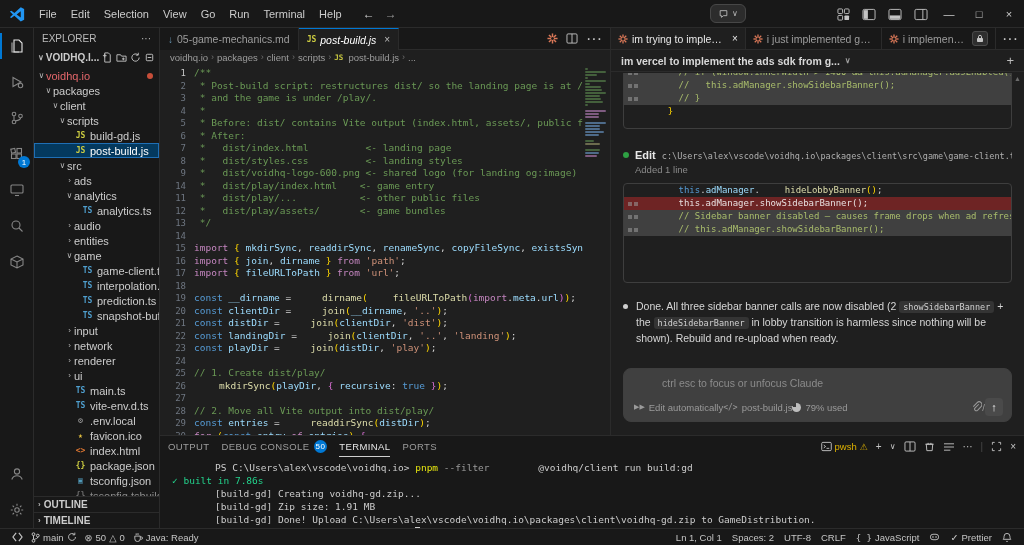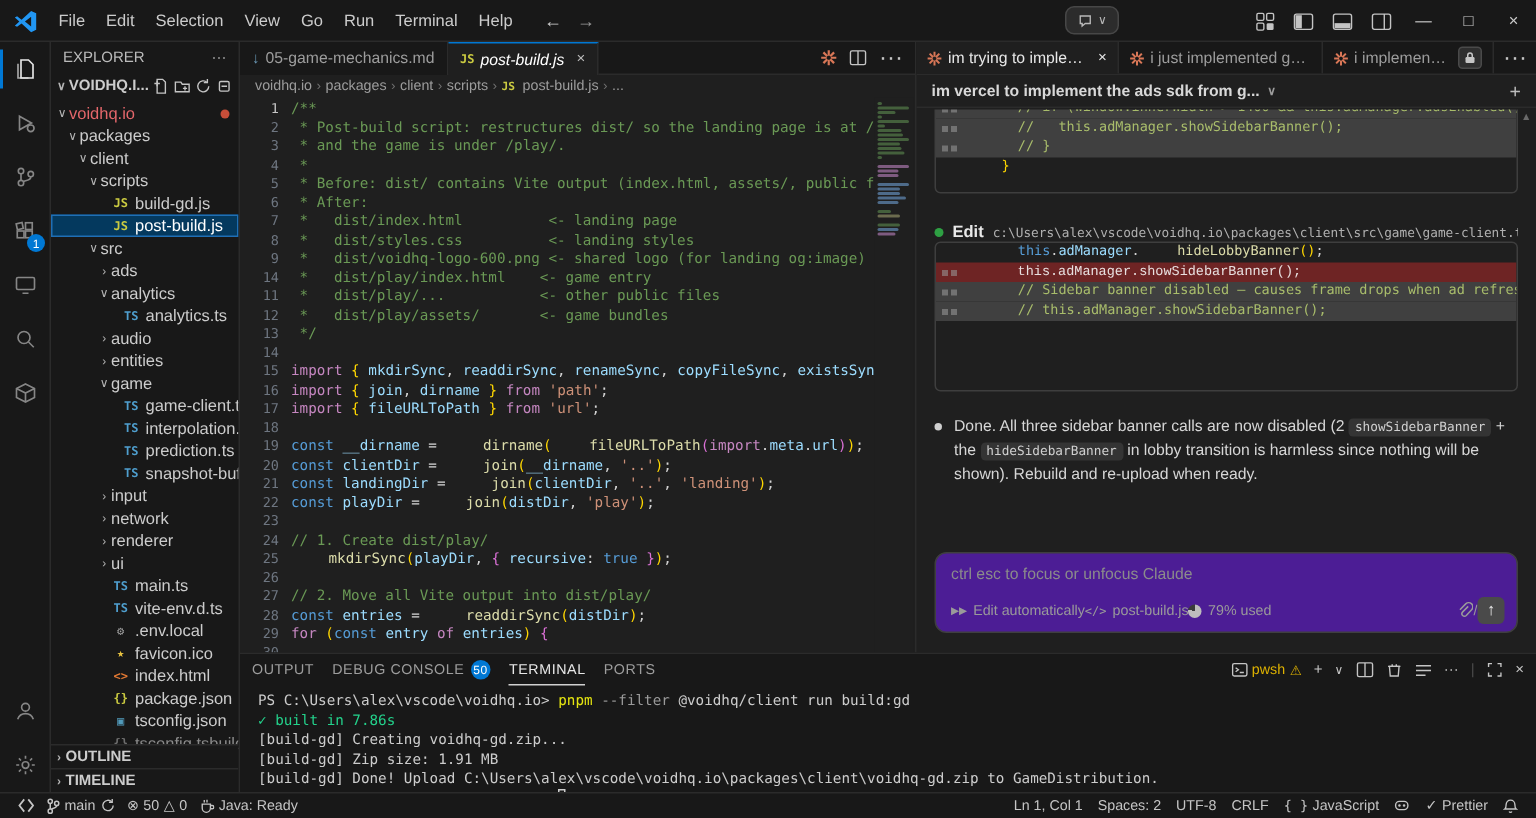--- a/index.html
+++ b/index.html
@@ -88,55 +88,55 @@
   #cl-header { height:22px; display:flex; align-items:center; padding:0 10px; font-size:10.5px; font-weight:bold;
     color:#d8d8d8; border-bottom:1px solid #2b2b2b; gap:5px; }
   #cl-header .plus { margin-left:auto; font-weight:normal; font-size:13px; color:#bdbdbd; }
   #cl-content { position:absolute; left:0; top:45px; right:0; bottom:67px; padding:0 12px; overflow:hidden; }
   .diff-box { border:1px solid #3e3e3e; border-radius:4px; background:#1f1f1f; overflow:hidden;
     font-family:"DejaVu Sans Mono", monospace; font-size:9px; }
   .drow { height:13px; line-height:13px; display:flex; white-space:pre; }
   .drow .dgut { width:22px; flex:0 0 22px; display:flex; align-items:center; gap:2px; padding-left:4px; }
   .dgut i { width:4px; height:4px; background:#9a9a9a; opacity:.55; display:inline-block; }
   .drow.add { background:#404040; }
-  .drow.del { background:#6e2424;font-family:Liberation Mono, monospace; }
+  .drow.del { background:#6e2424; }
   .scroll-arrow { position:absolute; right:3px; top:2px; font-size:7px; color:#6a6a6a; }
   .edit-row { display:flex; align-items:baseline; gap:6px; margin-top:20px; font-size:11px; }
   .bullet { width:6px; height:6px; border-radius:3px; background:#2ea043; flex:0 0 6px; align-self:center; }
   .edit-label { font-weight:bold; color:#e8e8e8; }
   .edit-path { font-family:"DejaVu Sans Mono", monospace; font-size:8.5px; color:#b0b0b0; white-space:nowrap; overflow:hidden; }
   .edit-sub { margin:3px 0 8px 12px; font-size:9.5px; color:#8a8a8a; }
   .done-row { display:flex; gap:8px; margin-top:16px; }
   .done-dot { width:5px; height:5px; border-radius:3px; background:#cfcfcf; flex:0 0 5px; margin-top:5px; }
   .done-text { font-size:10.5px; color:#d6d6d6; line-height:1.5; }
   .chip { font-family:"DejaVu Sans Mono", monospace; font-size:8.5px; background:#343434; border-radius:3px;
     padding:1px 4px; color:#d0d0d0; }
-  #cl-input { position:absolute; left:12px; right:12px; bottom:13px; height:54px; background:#4c1d95;
-    border:1px solid #3f3f3f; border-radius:8px; }
+  #cl-input { position:absolute; left:12px; right:12px; bottom:13px; height:54px; background:#404040;
+    border:1px solid #3f3f3f; border-radius:8px;padding-left:28px; }
   #cl-input .ph { padding:8px 10px 0; font-size:10.5px; color:#8b8b8b; }
   .inp-foot { position:absolute; left:10px; right:8px; bottom:5px; display:flex; align-items:center; 
     font-size:9.5px; color:#9a9a9a;text-align:right; }
   .inp-foot .grow { flex:1; }
   .send-btn { width:18px; height:18px; background:#4a4a4a; border-radius:4px; color:#eaeaea; display:flex;
     align-items:center; justify-content:center; font-size:11px; }
   .pie { width:9px; height:9px; border-radius:50%; background:conic-gradient(#bdbdbd 0 79%, #3a3a3a 79% 100%); display:inline-block; }
 
   
   #panel { position:absolute; left:160px; top:435px; width:864px; height:93px; background:#181818; border-top:1px solid #2b2b2b; }
   #p-header { height:21px; display:flex; align-items:center; padding:0 8px; gap:12px; }
   .p-tab { font-size:9.5px; color:#9d9d9d; letter-spacing:.4px; height:21px; display:flex; align-items:center; gap:4px; }
   .p-tab.active { color:#e7e7e7; border-bottom:1px solid #d0d0d0; }
   .p-badge { min-width:13px; height:13px; border-radius:7px; background:#0078d4; color:#fff; font-size:8px;
     display:flex; align-items:center; justify-content:center; padding:0 2px; }
   .p-right { margin-left:auto; display:flex; align-items:center; gap:8px; color:#c5c5c5; font-size:10px; }
   .p-right .pwsh { color:#ddb100; font-size:9.5px; display:flex; align-items:center; gap:3px; }
   .p-right .warn { color:#ddb100; font-size:9px; }
   #term { position:absolute; left:6px; top:25px; right:4px; bottom:0; font-size:9.5px; line-height:13px; color:#cccccc; }
   .tl { white-space:pre; position:relative; padding-left:6px; }
-  .tt-t{color:#cccccc;} .tt-y{color:#e5e510;} .tt-dim{color:#9a9a9a;} .tt-g{color:#23d18b;}
+  .tt-t{color:#cccccc;margin-left:43px;} .tt-y{color:#e5e510;} .tt-dim{color:#9a9a9a;} .tt-g{color:#23d18b;}
   .cursor { display:inline-block; width:5px; height:10px; border:1px solid #cccccc; vertical-align:-1px; }
   .cmd-dot::before { content:""; position:absolute; left:-4px; top:4px; width:5px; height:5px; border:1px solid #6a9ac2; border-radius:50%; }
 
   
   #statusbar { position:absolute; left:0; bottom:0; width:1024px; height:17px; background:#181818; border-top:1px solid #2b2b2b;
     display:flex; align-items:center; font-size:9.5px; color:#c5c5c5; padding:0 8px; gap:4px; }
   .sb-item { display:flex; align-items:center; gap:3px; padding:0 4px; height:28px; }
   .sb-right { margin-left:auto; display:flex; align-items:center; gap:2px; }
   svg { display:block; }
 </style>
@@ -516,20 +516,21 @@
         <div class="cline"><span class="tk-c"> *   dist/play/...           &lt;- other public files</span></div>
         <div class="cline"><span class="tk-c"> *   dist/play/assets/       &lt;- game bundles</span></div>
         <div class="cline"><span class="tk-c"> */</span></div>
         <div class="cline"></div>
         <div class="cline"><span class="tk-k">import</span><span class="tk-p"> </span><span class="tk-b">{</span><span class="tk-p"> </span><span class="tk-v">mkdirSync</span><span class="tk-p">, </span><span class="tk-v">readdirSync</span><span class="tk-p">, </span><span class="tk-v">renameSync</span><span class="tk-p">, </span><span class="tk-v">copyFileSync</span><span class="tk-p">, </span><span class="tk-v">existsSync</span></div>
         <div class="cline"><span class="tk-k">import</span><span class="tk-p"> </span><span class="tk-b">{</span><span class="tk-p"> </span><span class="tk-v">join</span><span class="tk-p">, </span><span class="tk-v">dirname</span><span class="tk-p"> </span><span class="tk-b">}</span><span class="tk-p"> </span><span class="tk-k">from</span><span class="tk-p"> </span><span class="tk-s">'path'</span><span class="tk-p">;</span></div>
         <div class="cline"><span class="tk-k">import</span><span class="tk-p"> </span><span class="tk-b">{</span><span class="tk-p"> </span><span class="tk-v">fileURLToPath</span><span class="tk-p"> </span><span class="tk-b">}</span><span class="tk-p"> </span><span class="tk-k">from</span><span class="tk-p"> </span><span class="tk-s">'url'</span><span class="tk-p">;</span></div>
         <div class="cline"></div>
         <div class="cline"><span class="tk-d">const</span><span class="tk-p"> </span><span class="tk-v">__dirname</span><span class="tk-p"> = </span><span class="tk-f">dirname</span><span class="tk-b">(</span><span class="tk-f">fileURLToPath</span><span class="tk-B">(</span><span class="tk-k">import</span><span class="tk-p">.</span><span class="tk-v">meta</span><span class="tk-p">.</span><span class="tk-v">url</span><span class="tk-B">)</span><span class="tk-b">)</span><span class="tk-p">;</span></div>
         <div class="cline"><span class="tk-d">const</span><span class="tk-p"> </span><span class="tk-v">clientDir</span><span class="tk-p"> = </span><span class="tk-f">join</span><span class="tk-b">(</span><span class="tk-v">__dirname</span><span class="tk-p">, </span><span class="tk-s">'..'</span><span class="tk-b">)</span><span class="tk-p">;</span></div>
+        <div class="cline"><span class="tk-d">const</span><span class="tk-p"> </span><span class="tk-v">distDir</span><span class="tk-p"> = </span><span class="tk-f">join</span><span class="tk-b">(</span><span class="tk-v">clientDir</span><span class="tk-p">, </span><span class="tk-s">'dist'</span><span class="tk-b">)</span><span class="tk-p">;</span></div>
         <div class="cline"><span class="tk-d">const</span><span class="tk-p"> </span><span class="tk-v">landingDir</span><span class="tk-p"> = </span><span class="tk-f">join</span><span class="tk-b">(</span><span class="tk-v">clientDir</span><span class="tk-p">, </span><span class="tk-s">'..'</span><span class="tk-p">, </span><span class="tk-s">'landing'</span><span class="tk-b">)</span><span class="tk-p">;</span></div>
         <div class="cline"><span class="tk-d">const</span><span class="tk-p"> </span><span class="tk-v">playDir</span><span class="tk-p"> = </span><span class="tk-f">join</span><span class="tk-b">(</span><span class="tk-v">distDir</span><span class="tk-p">, </span><span class="tk-s">'play'</span><span class="tk-b">)</span><span class="tk-p">;</span></div>
         <div class="cline"></div>
         <div class="cline"><span class="tk-c">// 1. Create dist/play/</span></div>
         <div class="cline"><span class="tk-f">mkdirSync</span><span class="tk-b">(</span><span class="tk-v">playDir</span><span class="tk-p">, </span><span class="tk-B">{</span><span class="tk-p"> </span><span class="tk-v">recursive</span><span class="tk-p">: </span><span class="tk-d">true</span><span class="tk-p"> </span><span class="tk-B">}</span><span class="tk-b">)</span><span class="tk-p">;</span></div>
         <div class="cline"></div>
         <div class="cline"><span class="tk-c">// 2. Move all Vite output into dist/play/</span></div>
         <div class="cline"><span class="tk-d">const</span><span class="tk-p"> </span><span class="tk-v">entries</span><span class="tk-p"> = </span><span class="tk-f">readdirSync</span><span class="tk-b">(</span><span class="tk-v">distDir</span><span class="tk-b">)</span><span class="tk-p">;</span></div>
         <div class="cline"><span class="tk-k">for</span><span class="tk-p"> </span><span class="tk-b">(</span><span class="tk-d">const</span><span class="tk-p"> </span><span class="tk-v">entry</span><span class="tk-p"> </span><span class="tk-k">of</span><span class="tk-p"> </span><span class="tk-v">entries</span><span class="tk-b">)</span><span class="tk-p"> </span><span class="tk-B">{</span></div>
       </div>
@@ -635,20 +636,21 @@
         <div class="drow add"><span class="dgut"><i></i><i></i></span><span class="tk-ca">      // if (window.innerWidth &gt; 1400 &amp;&amp; this.adManager.adsEnabled()) {</span></div>
         <div class="drow add"><span class="dgut"><i></i><i></i></span><span class="tk-ca">      //   this.adManager.showSidebarBanner();</span></div>
         <div class="drow add"><span class="dgut"><i></i><i></i></span><span class="tk-ca">      // }</span></div>
         <div class="drow "><span class="dgut"></span><span class="tk-b">    }</span></div>
       </div>
     <div class="edit-row">
       <span class="bullet"></span>
       <span class="edit-label">Edit</span>
       <span class="edit-path">c:\Users\alex\vscode\voidhq.io\packages\client\src\game\game-client.ts</span>
     </div>
+    <div class="edit-sub">Added 1 line</div>
     <div class="diff-box" id="diff2" style="height:100px">
         <div class="drow "><span class="dgut"></span><span class="tk-p">      </span><span class="tk-d">this</span><span class="tk-p">.</span><span class="tk-v">adManager</span><span class="tk-p">.</span><span class="tk-f">hideLobbyBanner</span><span class="tk-b">(</span><span class="tk-b">)</span><span class="tk-p">;</span></div>
         <div class="drow del"><span class="dgut"><i></i><i></i></span><span class="tk-pw">      this.adManager.showSidebarBanner();</span></div>
         <div class="drow add"><span class="dgut"><i></i><i></i></span><span class="tk-ca">      // Sidebar banner disabled — causes frame drops when ad refreshes</span></div>
         <div class="drow add"><span class="dgut"><i></i><i></i></span><span class="tk-ca">      // this.adManager.showSidebarBanner();</span></div>
       </div>
     <div class="done-row">
       <span class="done-dot"></span>
       <span class="done-text">
         <span>Done. All three sidebar banner calls are now disabled (2 </span><span class="chip mono">showSidebarBanner</span><span> + the </span><span class="chip mono">hideSidebarBanner</span><span> in lobby transition is harmless since nothing will be shown). Rebuild and re-upload when ready.</span>

